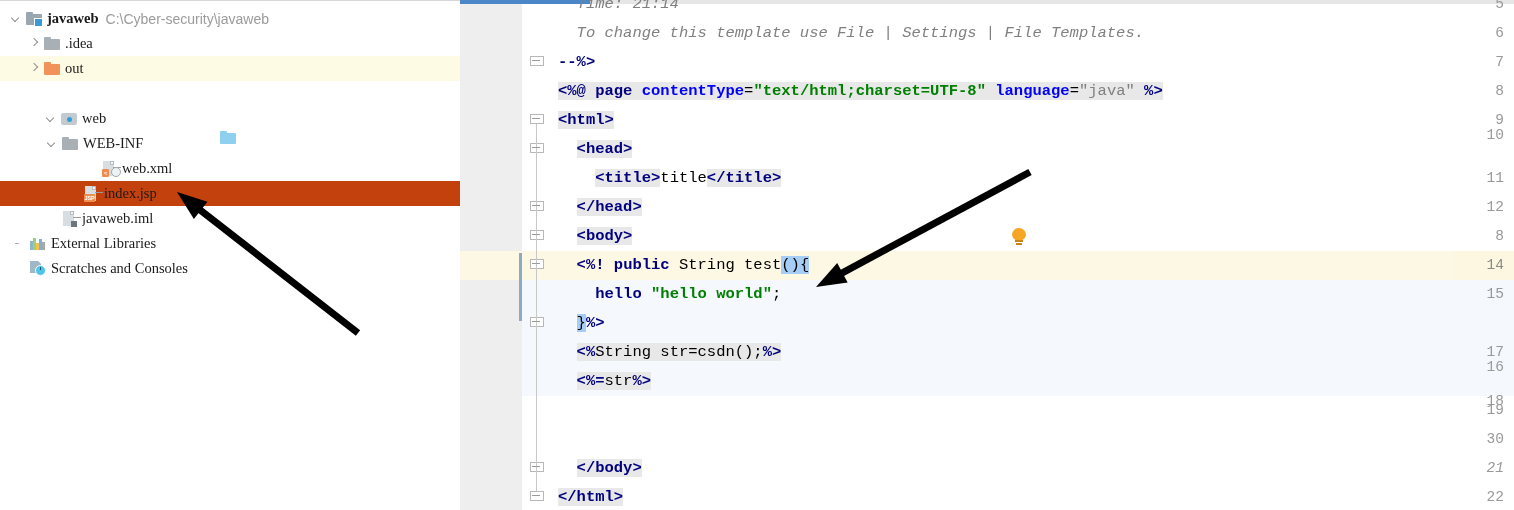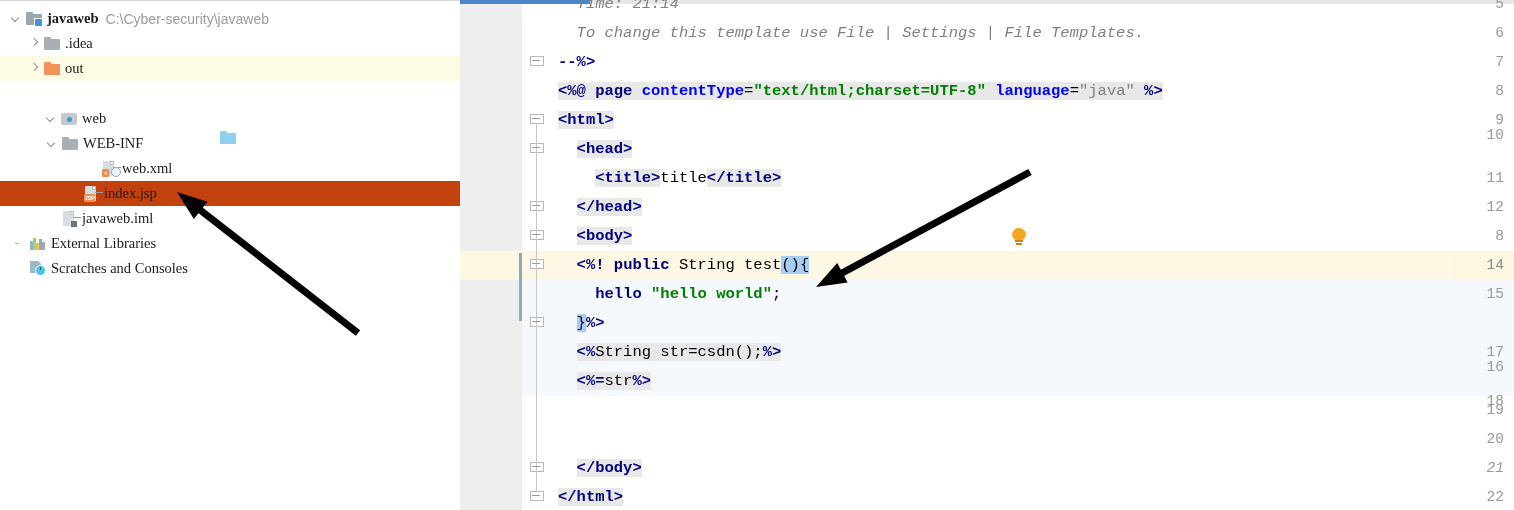--- a/index.html
+++ b/index.html
@@ -293,21 +293,21 @@
         <div class="lnum" style="top: 121px;">10</div>
         <div class="lnum" style="top: 164px;">11</div>
         <div class="lnum" style="top: 193px;">12</div>
         <div class="lnum" style="top: 222px;">8</div>
         <div class="lnum cur" style="top: 251px;">14</div>
         <div class="lnum" style="top: 280px;">15</div>
         <div class="lnum" style="top: 315px; margin-top: 38px;">16</div>
         <div class="lnum" style="top: 338px;">17</div>
         <div class="lnum" style="top: 387px;">18</div>
         <div class="lnum" style="top: 396px;">19</div>
-        <div class="lnum" style="top: 425px;">20</div>
+        <div class="lnum" style="top: 425px;">30</div>
         <div class="lnum" style="top: 454px; font-style: italic;">21</div>
         <div class="lnum" style="top: 483px;">22</div>
       </div>
     <div id="folds">
         <div class="fold tri" style="top: 56px;"></div>
         <div class="fold tri" style="top: 114px;"></div>
         <div class="fold tri" style="top: 143px;"></div>
         <div class="fold tri" style="top: 201px;"></div>
         <div class="fold tri" style="top: 230px;"></div>
         <div class="fold tri" style="top: 259px;"></div>

